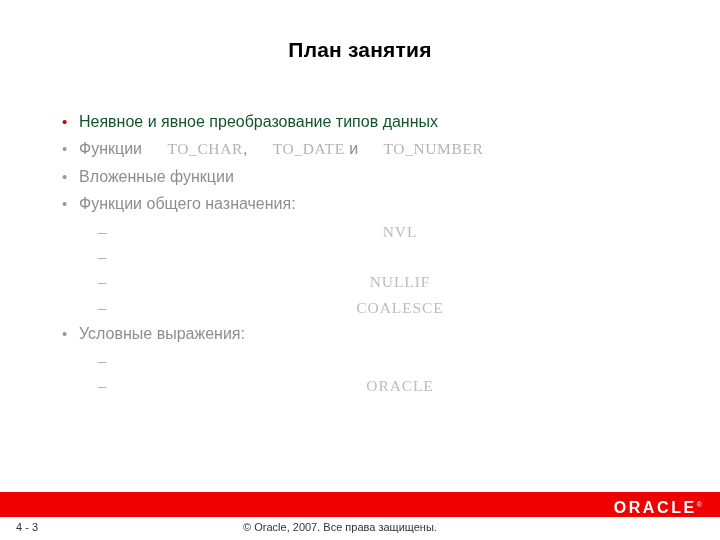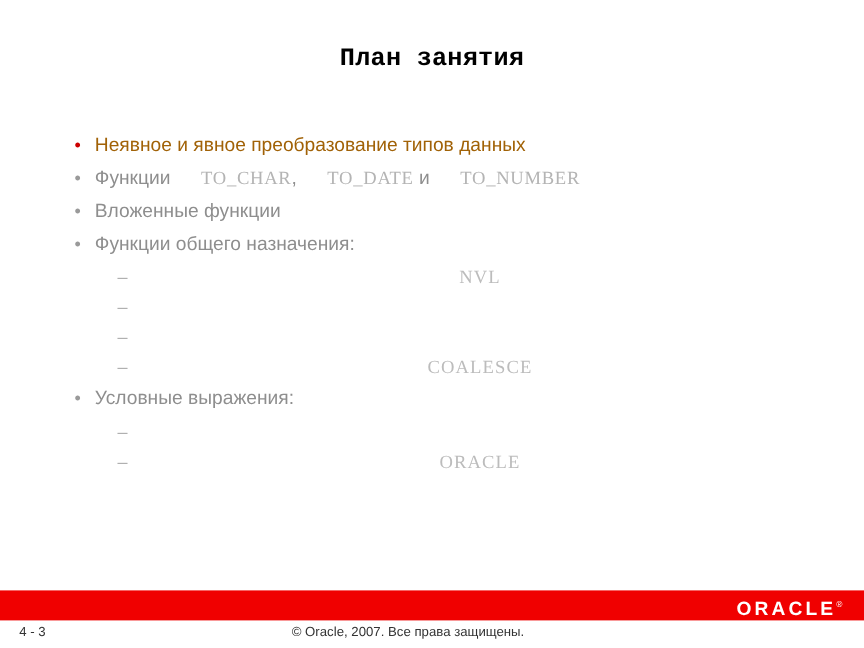--- a/index.html
+++ b/index.html
@@ -25,21 +25,21 @@
   .slide-title {
     position: absolute;
     left: 0;
     top: 38px;
     width: 720px;
     text-align: center;
     font-size: 21px;
     font-weight: bold;
     color: #000000;
     letter-spacing: 0.2px;
-    font-family: Liberation Mono, monospace;
+    font-family: Liberation Sans, sans-serif;
   }
 
   
   .body-list {
     position: absolute;
     left: 62px;
     top: 113px;
     width: 610px;
   }
 
@@ -72,21 +72,21 @@
 
   .bullet-text {
     flex: 1 1 auto;
     font-size: 16px;
     line-height: 1.15;
     color: #8e8e8e;
     font-family: "Liberation Sans", sans-serif;
     white-space: nowrap;
   }
   .bullet-text.strong {
-    color: #a16207;
+    color: #14532d;
   }
 
   code, .code {
     font-family: "Liberation Serif", "DejaVu Serif", serif;
     font-size: 15.5px;
     letter-spacing: 0.6px;
     color: #b4b4b4;
     margin-left: 21px;
   }
 
@@ -182,20 +182,21 @@
       <span class="marker dash">–</span>
       <span class="code-line">NVL</span>
     </div>
 
     <div class="bullet-row lvl2">
       <span class="marker dash">–</span>
     </div>
 
     <div class="bullet-row lvl2">
       <span class="marker dash">–</span>
+      <span class="code-line">NULLIF</span>
     </div>
 
     <div class="bullet-row lvl2">
       <span class="marker dash">–</span>
       <span class="code-line">COALESCE</span>
     </div>
 
     <div class="bullet-row lvl1">
       <span class="marker dot">•</span>
       <span class="bullet-text">Условные выражения:</span>

